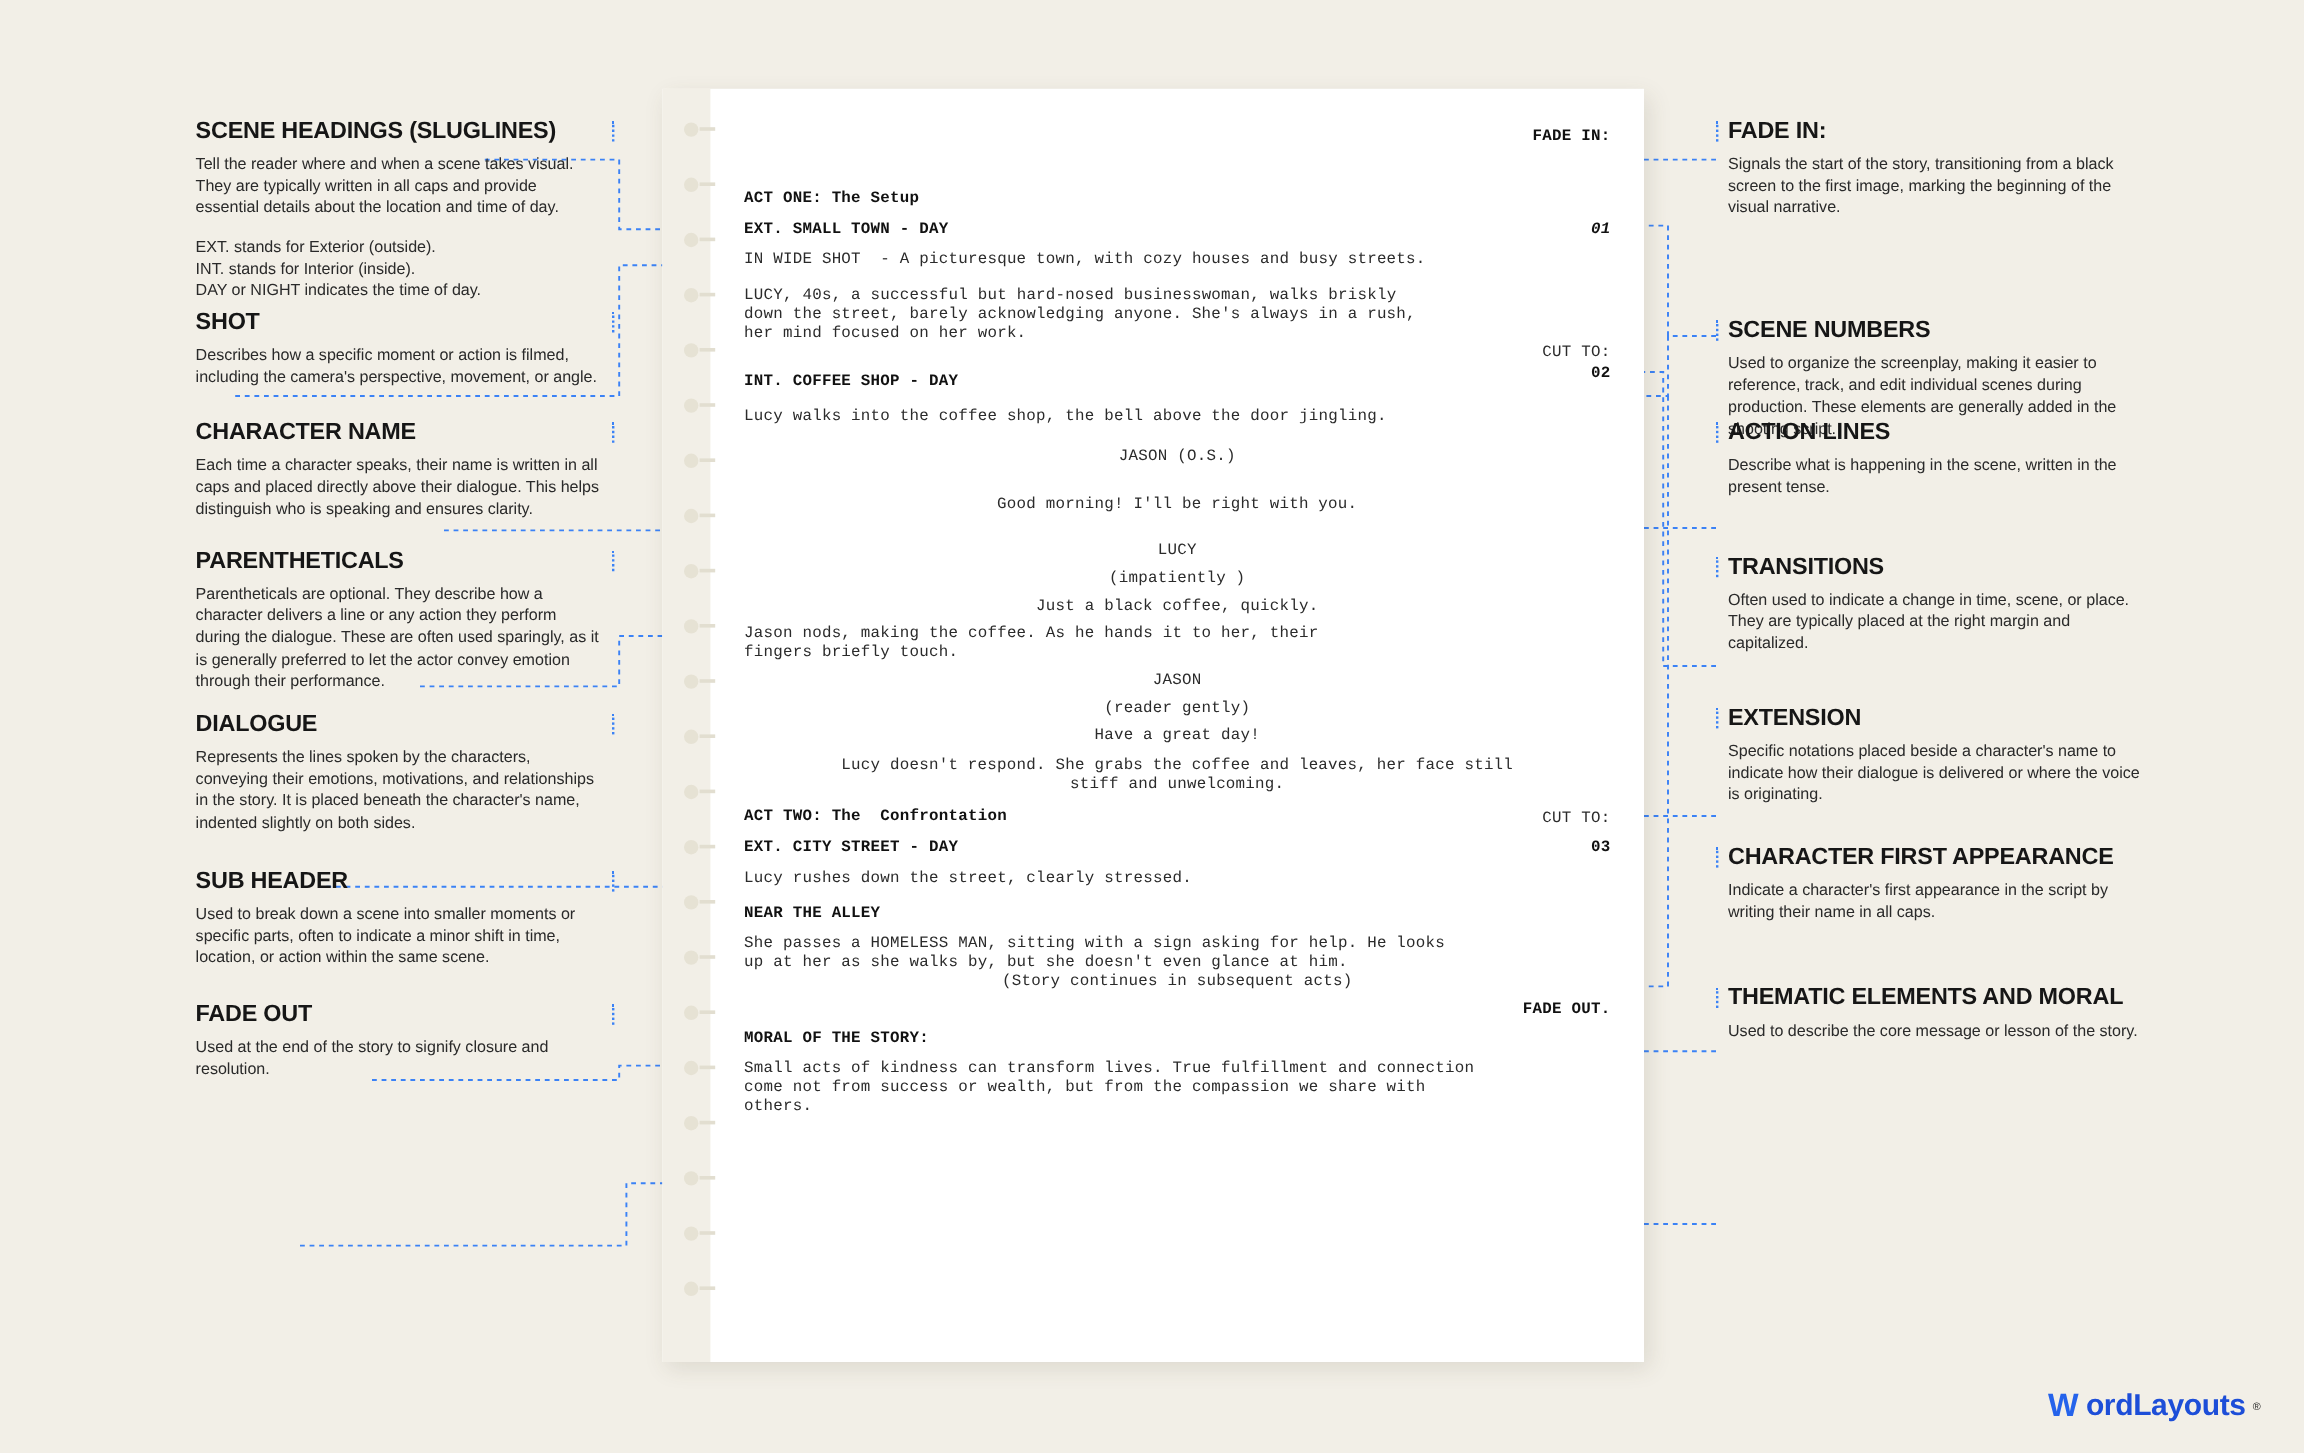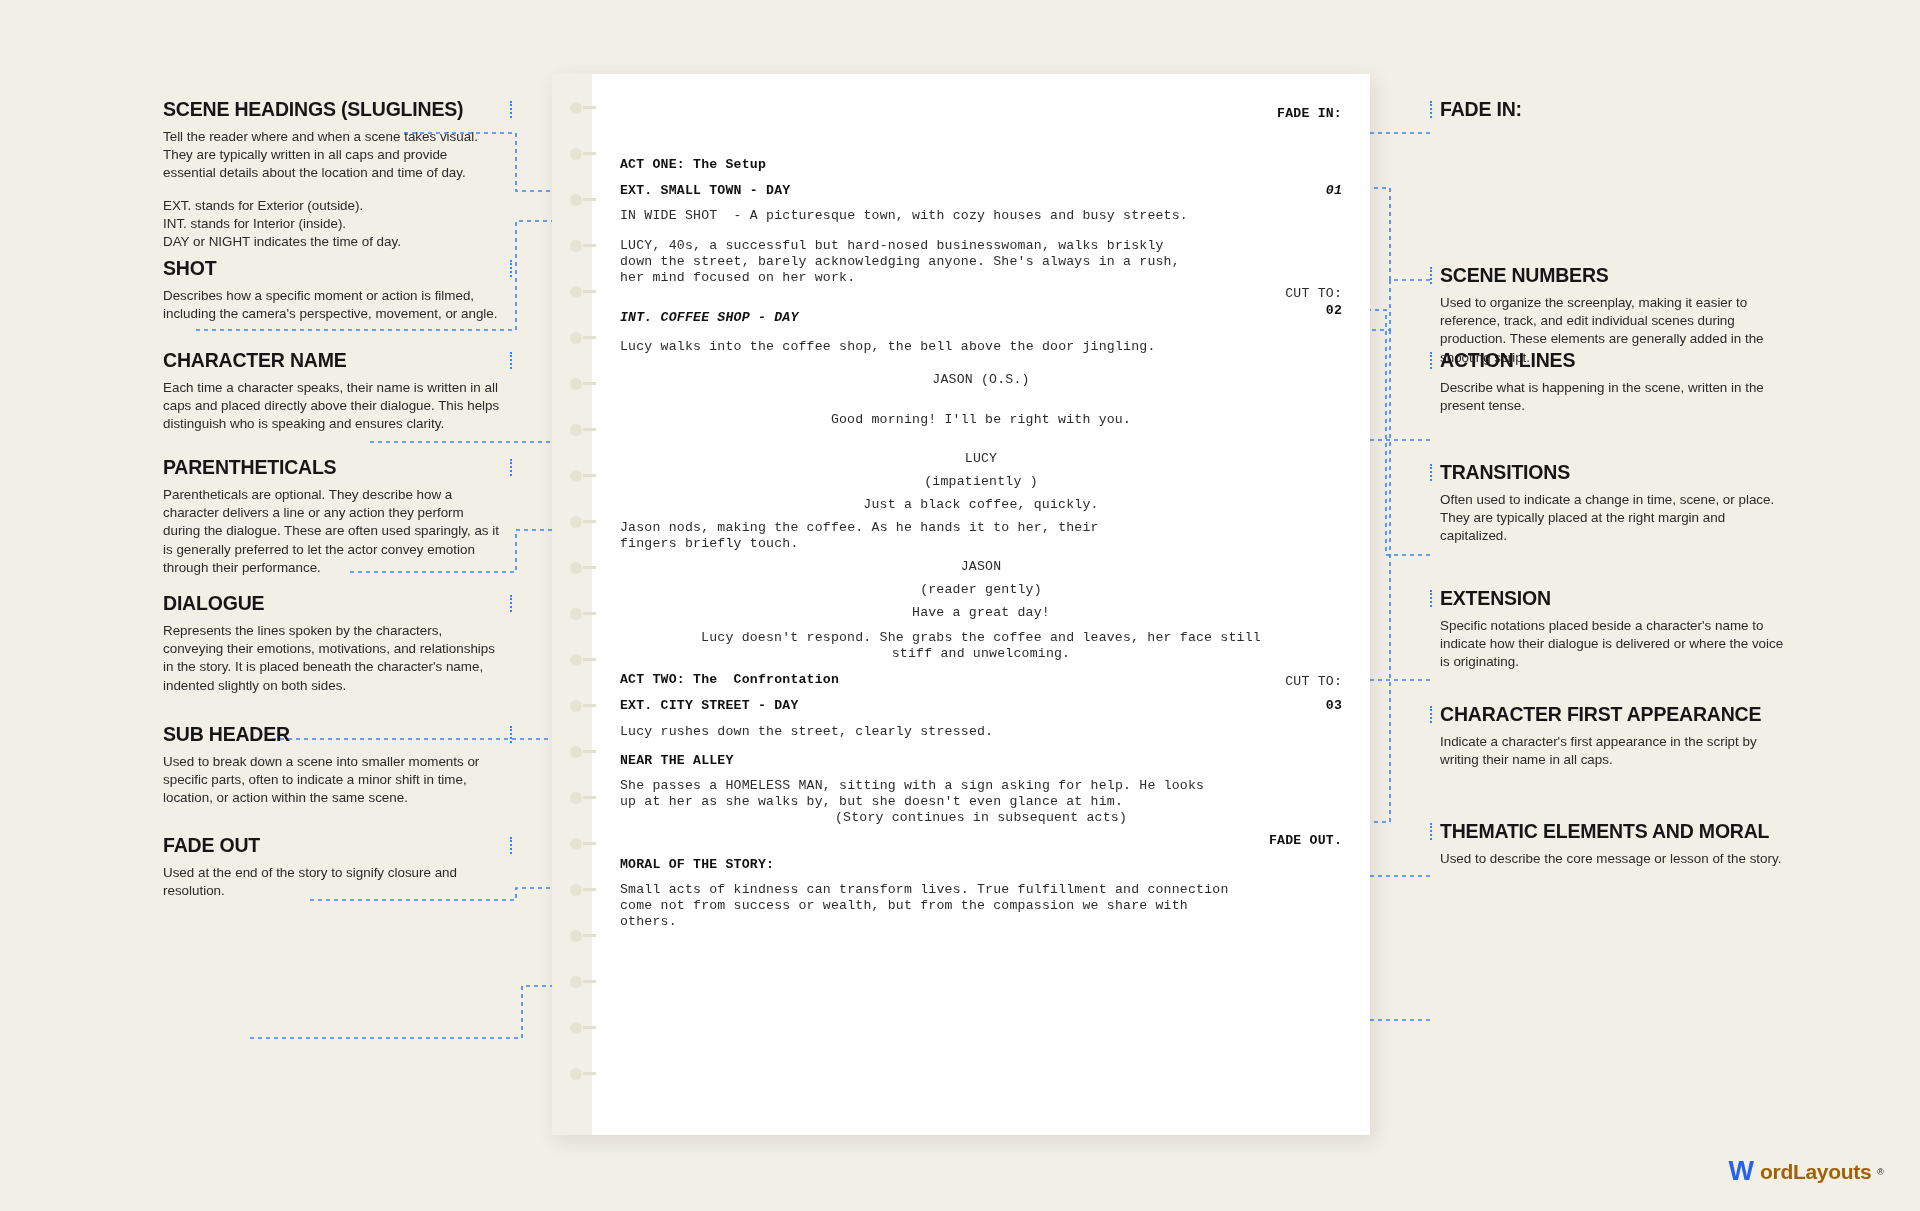--- a/index.html
+++ b/index.html
@@ -83,21 +83,21 @@
   
   .logo {
     position: absolute; right: 36px; bottom: 26px;
     display: flex; align-items: center; gap: 6px;
   }
   .logo-w {
     font-size: 27px; font-weight: bold; color: #2563eb;
     font-family: "Liberation Sans", sans-serif; line-height: 1;
   }
   .logo-txt {
-    font-size: 21px; font-weight: bold; color: #a16207; line-height: 1;
+    font-size: 25px; font-weight: bold; color: #1d4ed8; line-height: 1;
     letter-spacing: -0.3px;
   }
   .logo-reg { font-size: 9px; color: #1b1b1b; vertical-align: super; }
 </style>
 </head>
 <body>
 
 <div id="stage">
 
   <svg class="wires" viewBox="0 0 1920 1211">
@@ -244,21 +244,21 @@
     <div class="script" id="script">
         <div class="sl b" style="top: 30px; right: 28px;">FADE IN:</div>
         <div class="sl b" style="top: 81px; left: 28px;">ACT ONE: The Setup</div>
         <div class="sl b" style="top: 107px; left: 28px;">EXT. SMALL TOWN - DAY</div>
         <div class="sl b" style="top: 107px; right: 28px; font-style: italic;">01</div>
         <div class="sl" style="top: 132px; left: 28px;">IN WIDE SHOT  - A picturesque town, with cozy houses and busy streets.</div>
         <div class="sl" style="top: 162px; left: 28px;"><span class="b">LUCY</span>, 40s, a successful but hard-nosed businesswoman, walks briskly</div>
         <div class="sl" style="top: 178px; left: 28px;">down the street, barely acknowledging anyone. She's always in a rush,</div>
         <div class="sl" style="top: 194px; left: 28px;">her mind focused on her work.</div>
         <div class="sl" style="top: 210px; right: 28px;">CUT TO:</div>
-        <div class="sl b" style="top: 234px; left: 28px; font-style: italic;">INT. COFFEE SHOP - DAY</div>
+        <div class="sl b" style="top: 234px; left: 28px;">INT. COFFEE SHOP - DAY</div>
         <div class="sl b" style="top: 227px; right: 28px;">02</div>
         <div class="sl" style="top: 263px; left: 28px;">Lucy walks into the coffee shop, the bell above the door jingling.</div>
         <div class="sl" style="top: 336px; left: 0px; width: 100%; text-align: center;">Good morning! I'll be right with you.</div>
         <div class="sl" style="top: 398px; left: 0px; width: 100%; text-align: center;">(impatiently )</div>
         <div class="sl" style="top: 421px; left: 0px; width: 100%; text-align: center;">Just a black coffee, quickly.</div>
         <div class="sl" style="top: 444px; left: 28px;">Jason nods, making the coffee. As he hands it to her, their</div>
         <div class="sl" style="top: 460px; left: 28px;">fingers briefly touch.</div>
         <div class="sl" style="top: 506px; left: 0px; width: 100%; text-align: center;">(reader gently)</div>
         <div class="sl" style="top: 529px; left: 0px; width: 100%; text-align: center;">Have a great day!</div>
         <div class="sl" style="top: 554px; left: 0px; width: 100%; text-align: center;">Lucy doesn't respond. She grabs the coffee and leaves, her face still</div>
@@ -313,20 +313,21 @@
       </div>
       <div class="panel-item" style="top: 834px; left: 163px; width: 340px;">
         <div class="panel-title" style="position: relative;">FADE OUT<span class="tick" style="left: calc(100% + 7px);"></span></div>
         <div class="panel-body" style="white-space: normal;">Used at the end of the story to signify closure and resolution.</div>
       </div>
     </div>
 
   <div id="right-panel">
       <div class="panel-item" style="top: 98px; left: 1440px; width: 350px;">
         <div class="panel-title" style="position: relative;">FADE IN:<span class="tick" style="left: -10px;"></span></div>
+        <div class="panel-body" style="white-space: normal;">Signals the start of the story, transitioning from a black screen to the first image, marking the beginning of the visual narrative.</div>
       </div>
       <div class="panel-item" style="top: 224px; left: 1440px; width: 350px; margin-top: 40px;">
         <div class="panel-title" style="position: relative;">SCENE NUMBERS<span class="tick" style="left: -10px;"></span></div>
         <div class="panel-body" style="white-space: normal;">Used to organize the screenplay, making it easier to reference, track, and edit individual scenes during production. These elements are generally added in the shooting script.</div>
       </div>
       <div class="panel-item" style="top: 349px; left: 1440px; width: 350px;">
         <div class="panel-title" style="position: relative;">ACTION LINES<span class="tick" style="left: -10px;"></span></div>
         <div class="panel-body" style="white-space: normal;">Describe what is happening in the scene, written in the present tense.</div>
       </div>
       <div class="panel-item" style="top: 461px; left: 1440px; width: 350px;">

